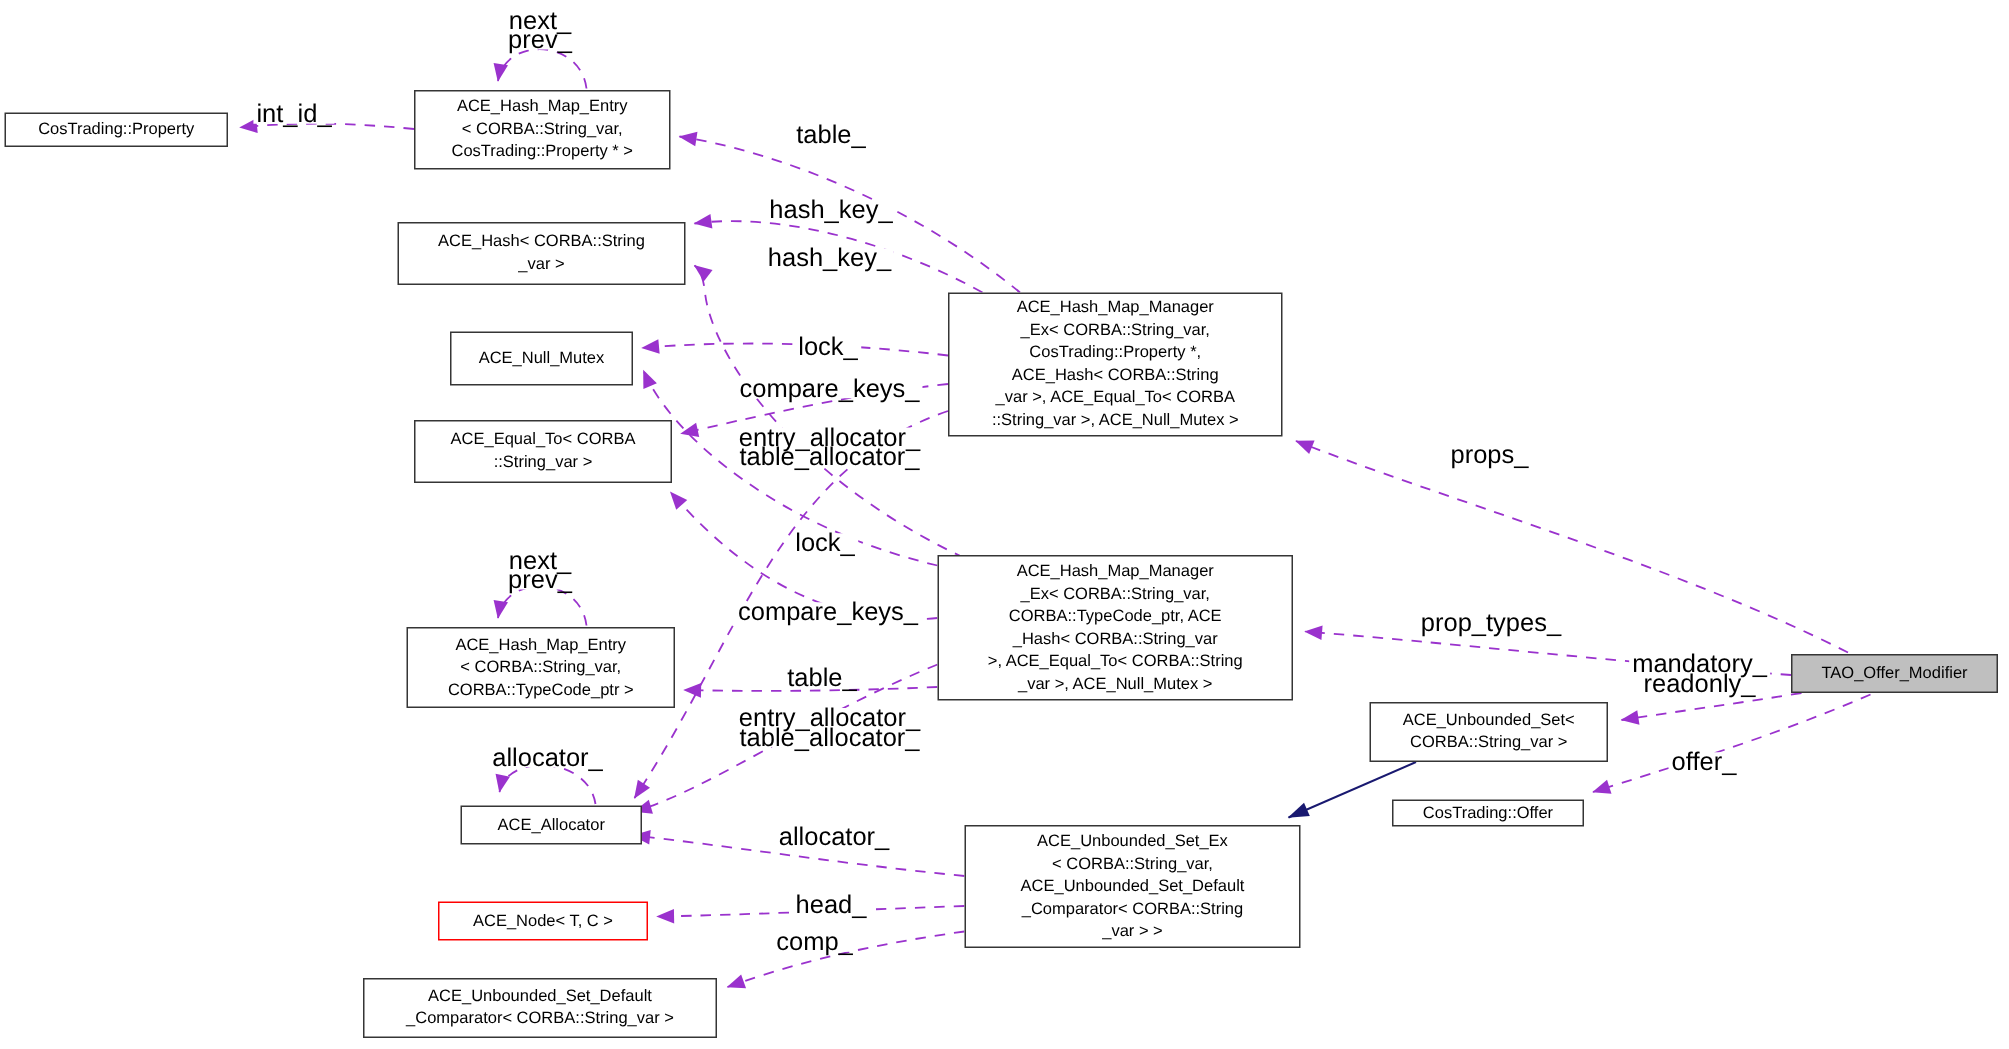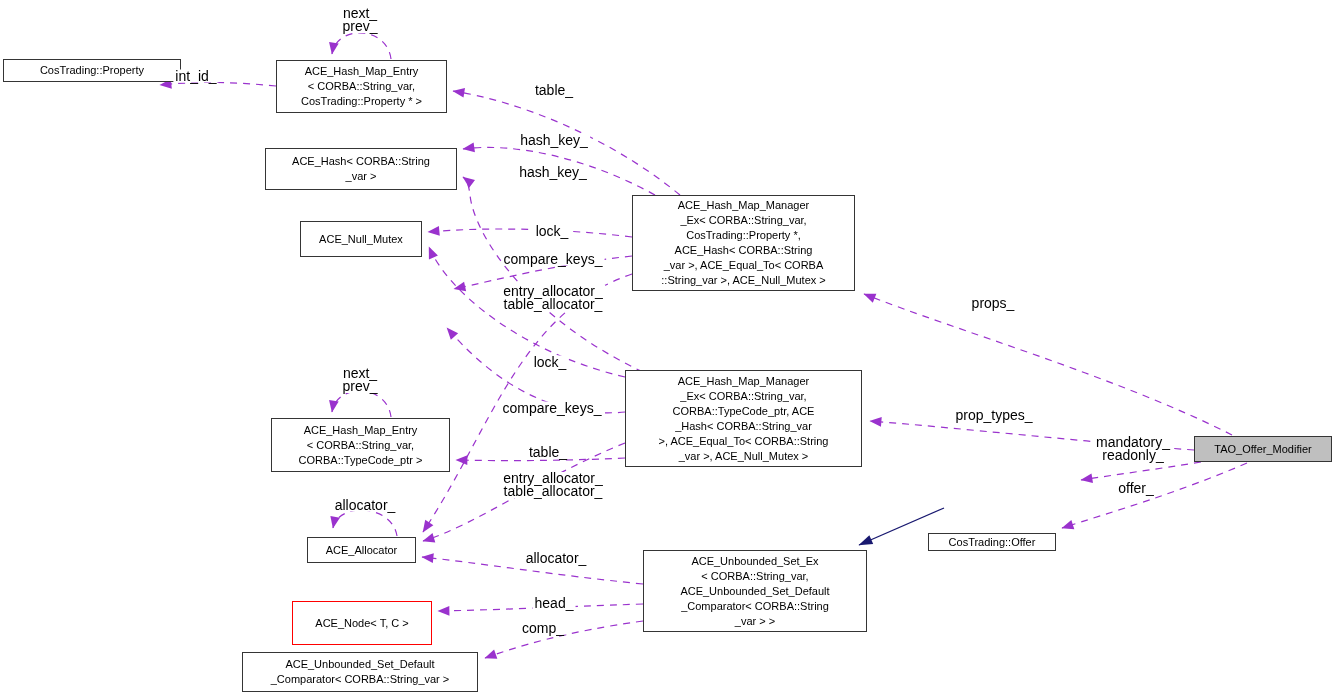--- a/index.html
+++ b/index.html
@@ -20,21 +20,21 @@
   .node{
     position:absolute;display:flex;align-items:center;justify-content:center;
     border:1.4px solid var(--border);background:var(--fill);
     font-size:11px;line-height:15px;text-align:center;white-space:pre-line;
     box-sizing:border-box;padding:6px 2px;
   }
   .node.focus{background:var(--focus-fill);text-align:right;}
   .node.undocumented{border-color:var(--undoc-border);}
   .elabel{
     position:absolute;transform:translate(-50%,-50%);
-    font-size:14px;line-height:13px;white-space:pre;text-align:center;
+    font-size:17px;line-height:13px;white-space:pre;text-align:center;
     background:var(--bg);padding:0 2px;display:inline-block;
   }
 </style>
 </head>
 <body>
 
 <div id="canvas">
 
   <svg id="edges" width="1339" height="699" viewBox="0 0 1339 699" xmlns="http://www.w3.org/2000/svg">
     <defs>
@@ -63,51 +63,55 @@
     <path class="dashed" d="M643,584 C553,575 480,563 422,557" marker-end="url(#arrow-p)"></path>
     <path class="dashed" d="M643,604 C558,607 494,610 438,611" marker-end="url(#arrow-p)"></path>
     <path class="dashed" d="M643,621 C563,632 516,647 485,658" marker-end="url(#arrow-p)"></path>
     <path class="dashed" d="M1232,435 C1120,378 955,330 864,294" marker-end="url(#arrow-p)"></path>
     <path class="dashed" d="M1194,450 C1085,442 960,428 870,421" marker-end="url(#arrow-p)"></path>
     <path class="dashed" d="M1201,462 C1158,469 1120,474 1081,480" marker-end="url(#arrow-p)"></path>
     <path class="dashed" d="M1247,463 C1180,492 1112,512 1062,528" marker-end="url(#arrow-p)"></path>
     <path class="solid-inherit" d="M944,508 L859,545" marker-end="url(#arrow-n)"></path>
   </svg>
 
-  <div class="node" style="left:3px;top:59px;width:178px;height:23px">CosTrading::Property</div>
+  <div class="node" style="left:3px;top:75px;width:149px;height:23px">CosTrading::Property</div>
   <div class="node" style="left:276px;top:60px;width:171px;height:53px">ACE_Hash_Map_Entry
 &lt; CORBA::String_var,
  CosTrading::Property * &gt;</div>
   <div class="node" style="left:265px;top:148px;width:192px;height:42px">ACE_Hash&lt; CORBA::String
 _var &gt;</div>
   <div class="node" style="left:300px;top:221px;width:122px;height:36px">ACE_Null_Mutex</div>
+  <div class="node" style="left:276px;top:280px;width:172px;height:42px">ACE_Equal_To&lt; CORBA
+::String_var &gt;</div>
   <div class="node" style="left:632px;top:195px;width:223px;height:96px">ACE_Hash_Map_Manager
 _Ex&lt; CORBA::String_var,
  CosTrading::Property *,
  ACE_Hash&lt; CORBA::String
 _var &gt;, ACE_Equal_To&lt; CORBA
 ::String_var &gt;, ACE_Null_Mutex &gt;</div>
   <div class="node" style="left:271px;top:418px;width:179px;height:54px">ACE_Hash_Map_Entry
 &lt; CORBA::String_var,
  CORBA::TypeCode_ptr &gt;</div>
   <div class="node" style="left:625px;top:370px;width:237px;height:97px">ACE_Hash_Map_Manager
 _Ex&lt; CORBA::String_var,
  CORBA::TypeCode_ptr, ACE
 _Hash&lt; CORBA::String_var
  &gt;, ACE_Equal_To&lt; CORBA::String
 _var &gt;, ACE_Null_Mutex &gt;</div>
-  <div class="node" style="left:307px;top:537px;width:109px;height:26px">ACE_Allocator</div>
-  <div class="node undocumented" style="left:292px;top:601px;width:140px;height:44px">ACE_Node&lt; T, C &gt;</div>
+  <div class="node" style="left:307px;top:537px;width:121px;height:26px">ACE_Allocator</div>
+  <div class="node undocumented" style="left:292px;top:601px;width:140px;height:26px">ACE_Node&lt; T, C &gt;</div>
   <div class="node" style="left:242px;top:652px;width:236px;height:40px">ACE_Unbounded_Set_Default
 _Comparator&lt; CORBA::String_var &gt;</div>
   <div class="node" style="left:643px;top:550px;width:224px;height:82px">ACE_Unbounded_Set_Ex
 &lt; CORBA::String_var,
  ACE_Unbounded_Set_Default
 _Comparator&lt; CORBA::String
 _var &gt; &gt;</div>
+  <div class="node" style="left:913px;top:468px;width:159px;height:40px">ACE_Unbounded_Set&lt;
+CORBA::String_var &gt;</div>
   <div class="node" style="left:928px;top:533px;width:128px;height:18px">CosTrading::Offer</div>
   <div class="node focus" style="left:1194px;top:436px;width:138px;height:26px">TAO_Offer_Modifier</div>
 
   <span class="elabel" style="left:196px;top:76px">int_id_</span>
   <span class="elabel" style="left:360px;top:20px">next_
 prev_</span>
   <span class="elabel" style="left:554px;top:90px">table_</span>
   <span class="elabel" style="left:554px;top:140px">hash_key_</span>
   <span class="elabel" style="left:553px;top:172px">hash_key_</span>
   <span class="elabel" style="left:552px;top:231px">lock_</span>
@@ -122,15 +126,15 @@
   <span class="elabel" style="left:553px;top:485px">entry_allocator_
 table_allocator_</span>
   <span class="elabel" style="left:365px;top:505px">allocator_</span>
   <span class="elabel" style="left:556px;top:558px">allocator_</span>
   <span class="elabel" style="left:554px;top:603px">head_</span>
   <span class="elabel" style="left:543px;top:628px">comp_</span>
   <span class="elabel" style="left:993px;top:303px">props_</span>
   <span class="elabel" style="left:994px;top:415px">prop_types_</span>
   <span class="elabel" style="left:1133px;top:449px">mandatory_
 readonly_</span>
-  <span class="elabel" style="left:1136px;top:488px">offer_</span>
+  <span class="elabel" style="left:1136px;top:508px">offer_</span>
 
 </div>
 
 </body></html>

